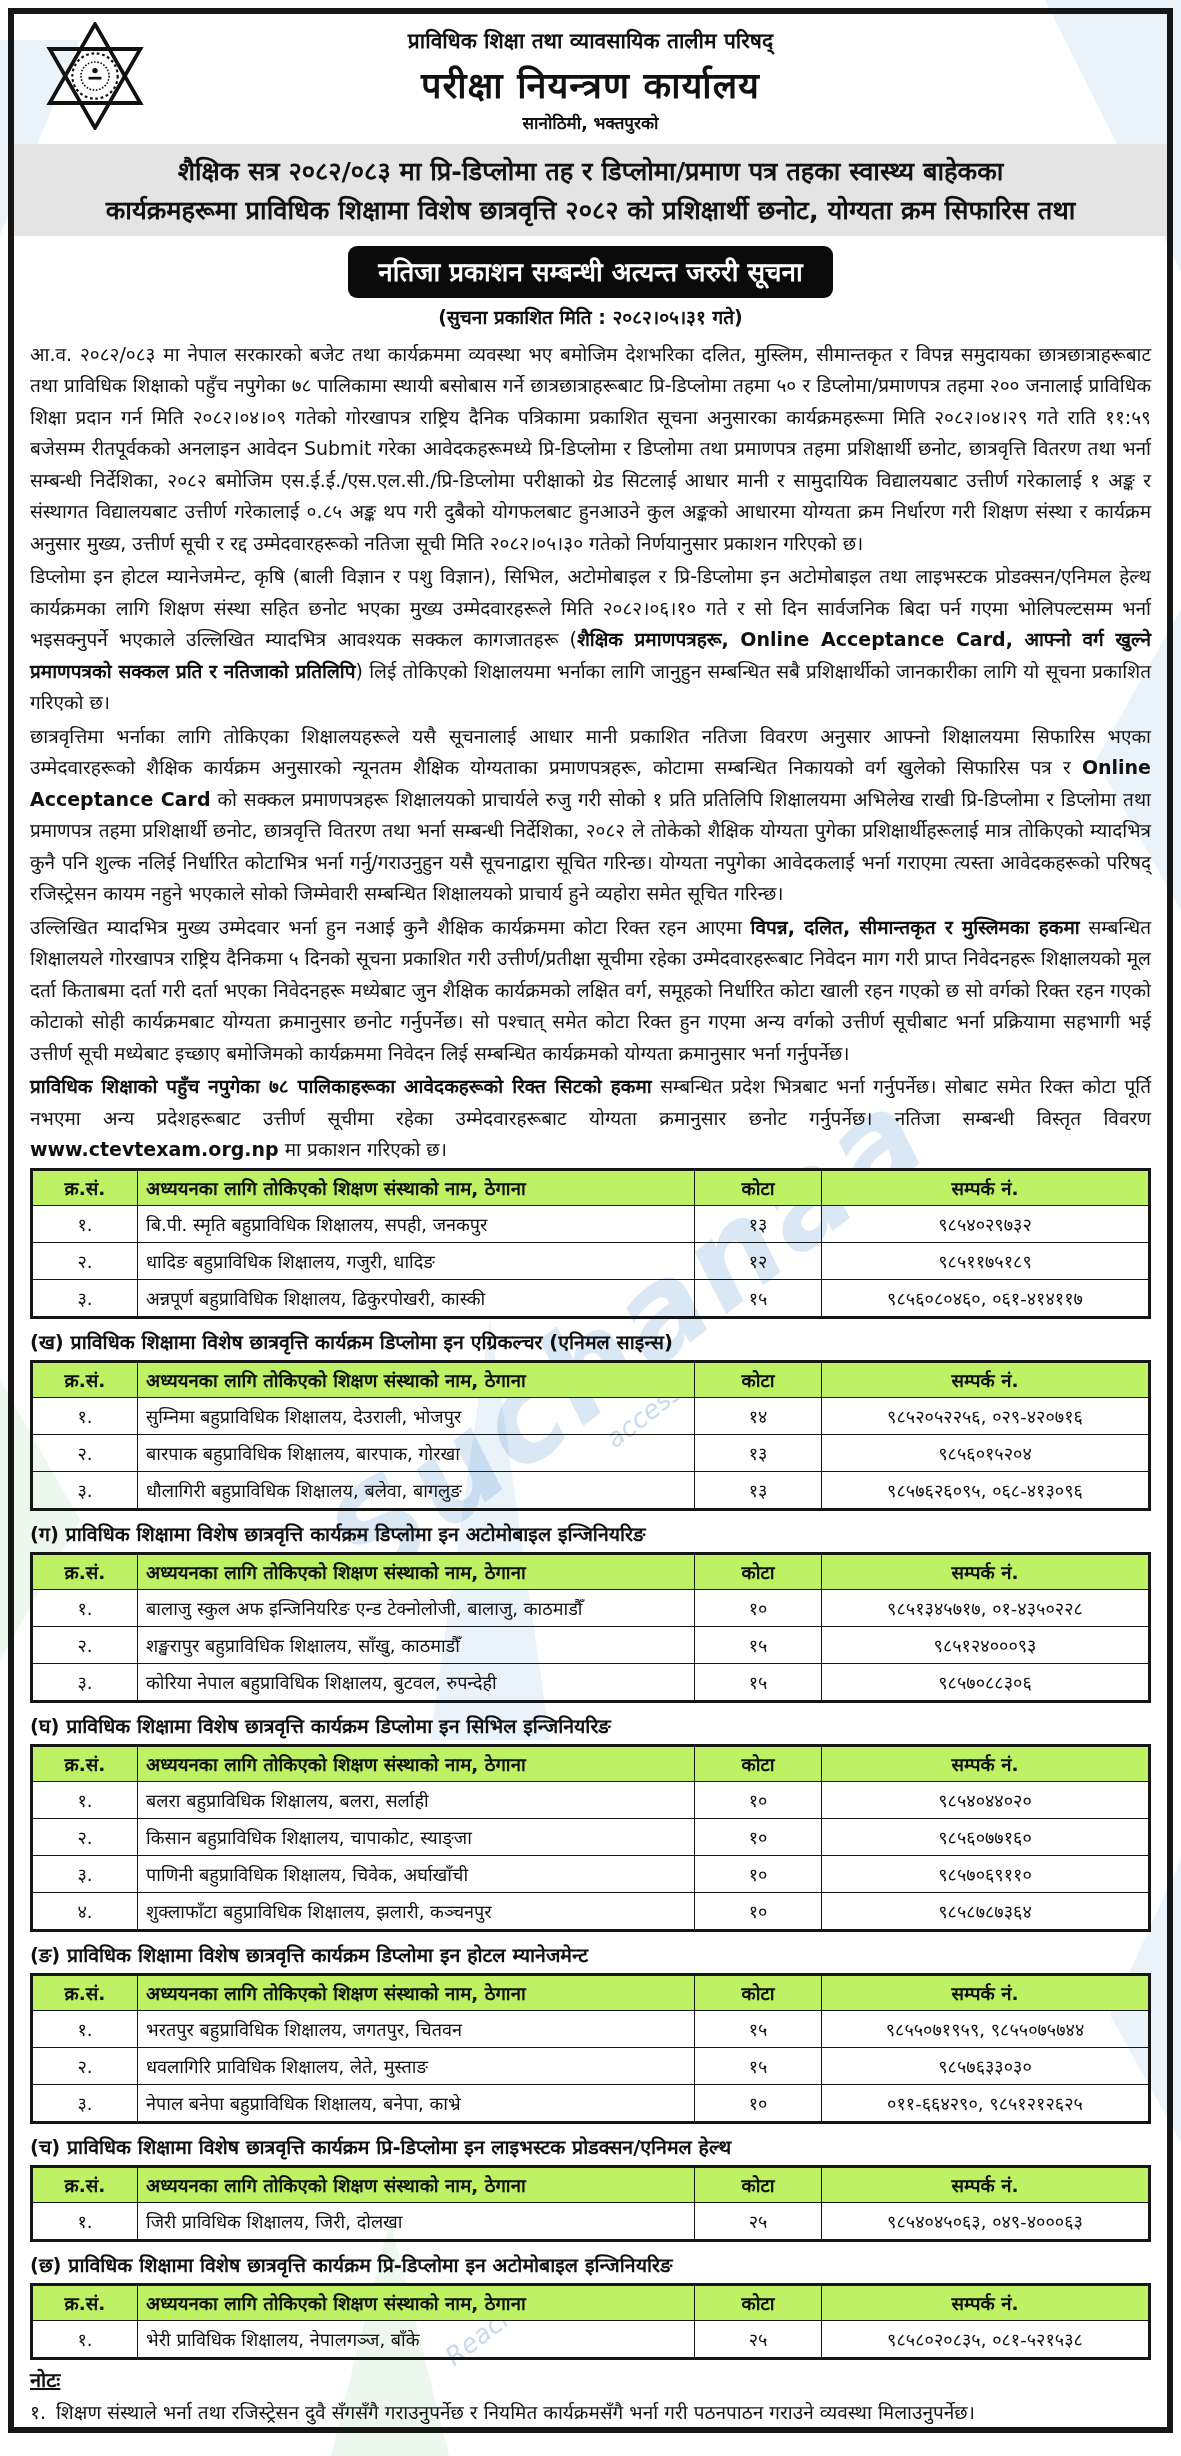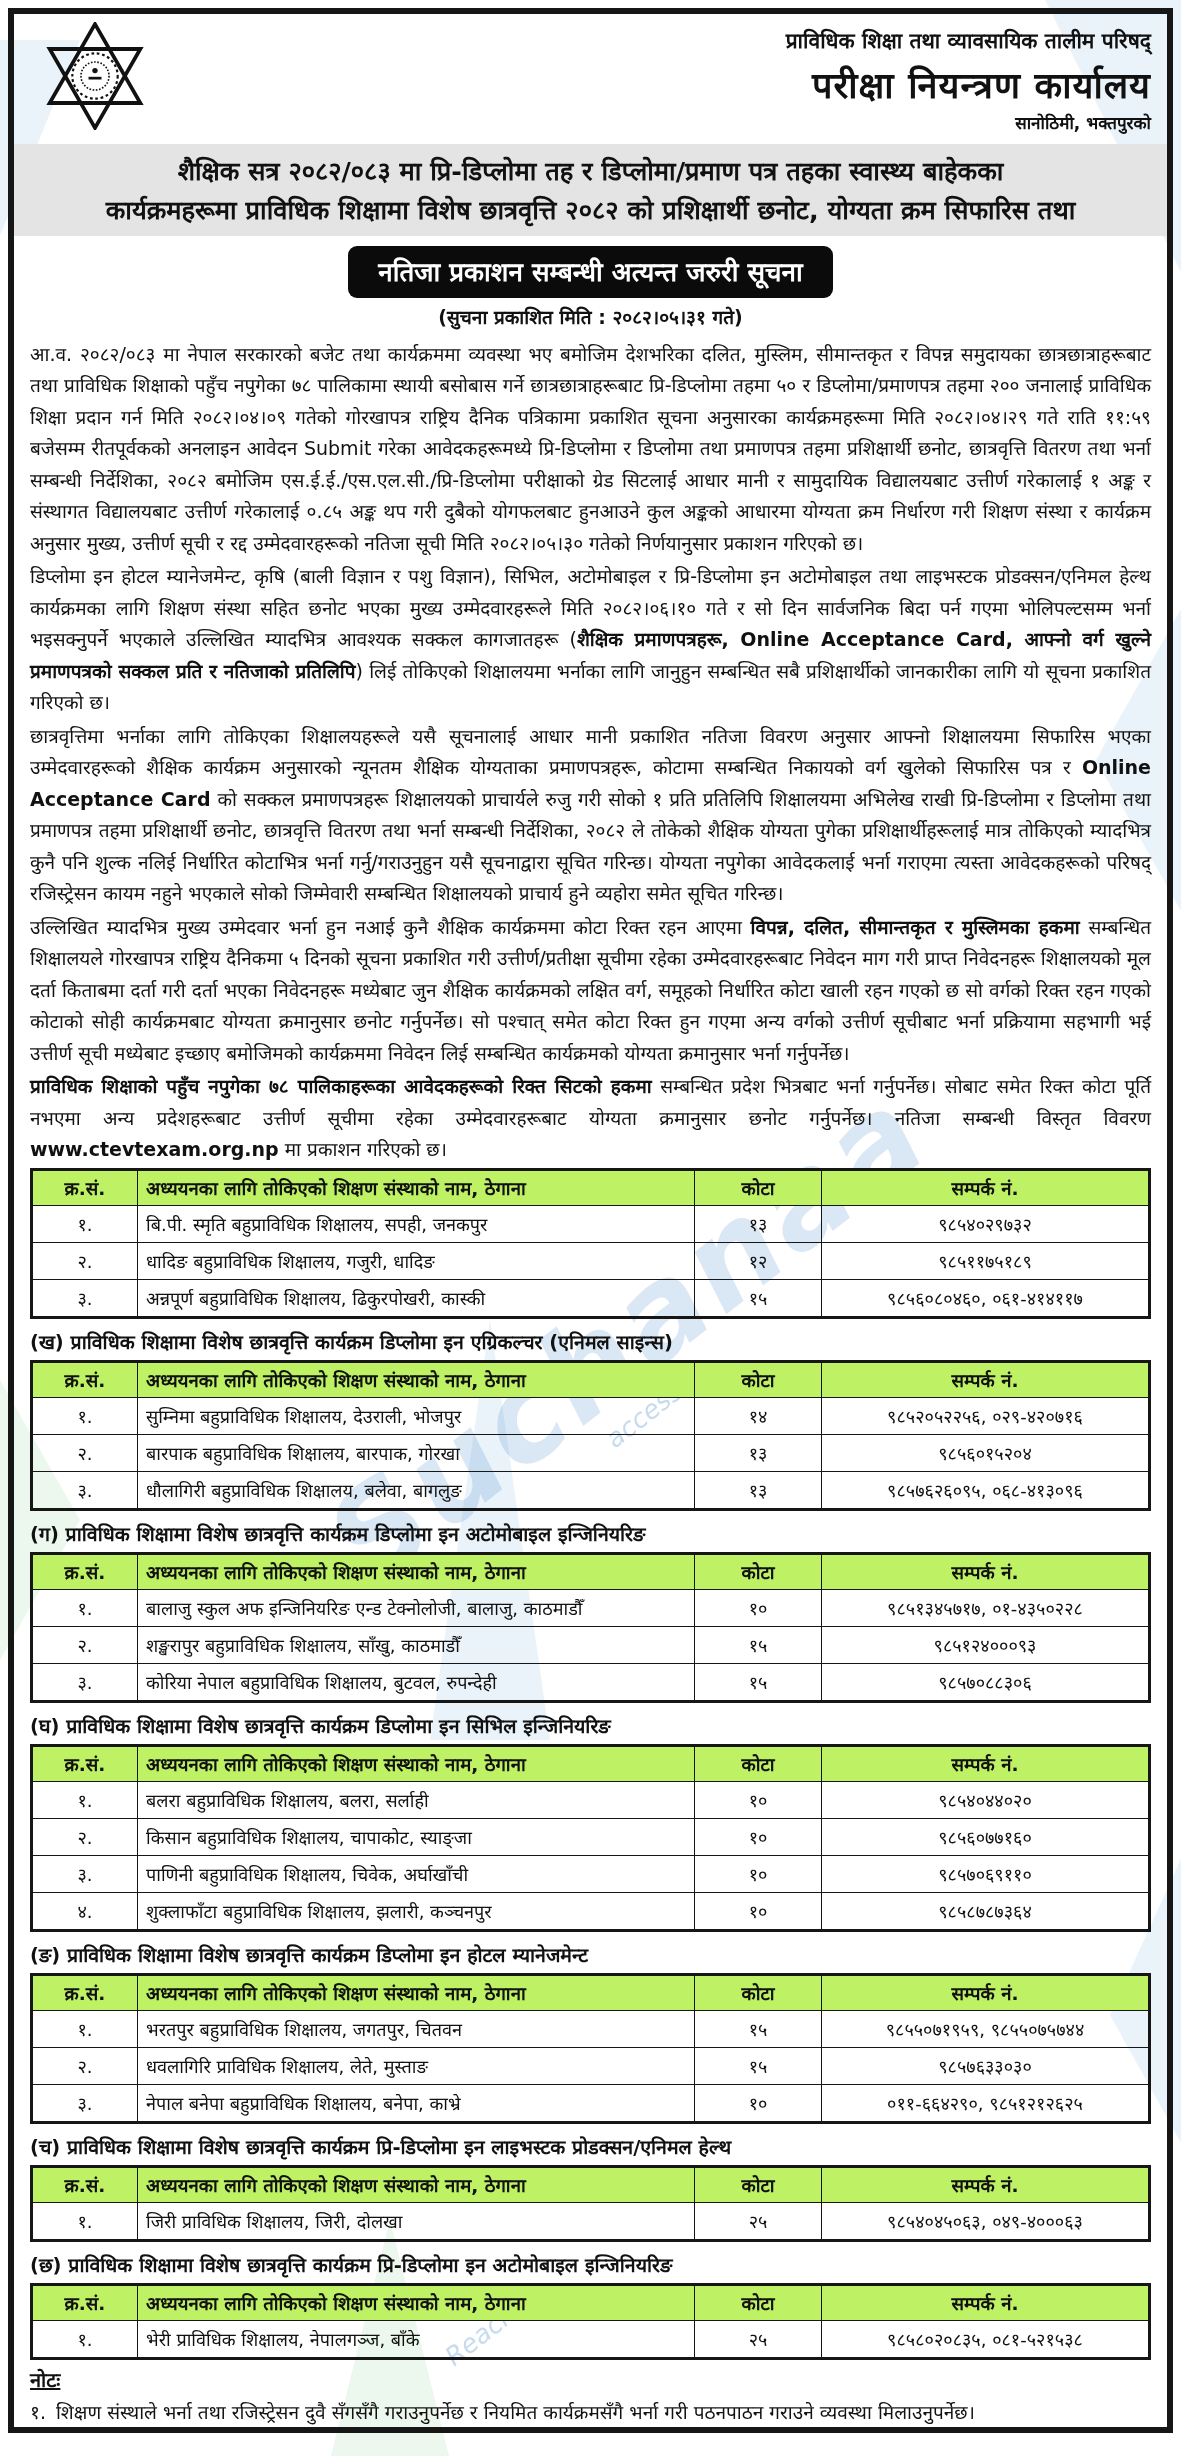--- a/index.html
+++ b/index.html
@@ -17,21 +17,21 @@
   .t6{left:330px;top:2220px;width:120px;height:240px;clip-path:polygon(50% 0,100% 100%,0 100%);}
   .t7{left:0px;top:1380px;width:80px;height:280px;clip-path:polygon(0 0,100% 50%,0 100%);}
   .wm-brand{position:absolute;left:300px;top:1500px;transform:rotate(-38deg);transform-origin:left top;
     font-size:125px;font-weight:bold;font-style:italic;color:rgba(70,135,200,.20);letter-spacing:4px;white-space:nowrap;}
   .wm-frag1{position:absolute;left:600px;top:1400px;transform:rotate(-38deg);font-style:italic;
     font-size:26px;color:rgba(70,135,200,.30);}
   .wm-frag2{position:absolute;left:440px;top:2320px;transform:rotate(-38deg);font-style:italic;
     font-size:26px;color:rgba(70,135,200,.30);}
   
   .frame{position:relative;margin:8px 8px 0 8px;border:6px solid #161616;background:transparent;padding:0 16px;min-height:2396px;box-sizing:border-box;}
-  .hdr{position:relative;padding:10px 0 4px 0;text-align:right;}
+  .hdr{position:relative;padding:10px 0 4px 0;text-align:center;}
   .logo{position:absolute;left:6px;top:8px;width:118px;height:108px;}
   .hdr-org{font-size:21px;font-weight:bold;margin-top:2px;}
   .hdr-office{font-size:36px;font-weight:900;margin:6px 0 2px 0;letter-spacing:1px;}
   .hdr-addr{font-size:17px;font-weight:bold;margin-bottom:6px;}
   .band{margin:0 -16px;background:#e4e4e4;padding:8px 42px 6px 42px;text-align:center;
     font-size:25.5px;font-weight:bold;line-height:1.52;}
   .hl-wrap{display:flex;justify-content:center;margin:10px 0 6px 0;}
   .hl{background:#0b0b0b;color:#fff;font-size:26px;font-weight:bold;padding:7px 30px 9px 30px;border-radius:9px;}
   .pubdate{text-align:center;font-weight:bold;font-size:19px;margin:2px 0 9px 0;}
   .paras .para{font-size:19px;line-height:31.5px;text-align:justify;margin:0 0 2px 0;}

